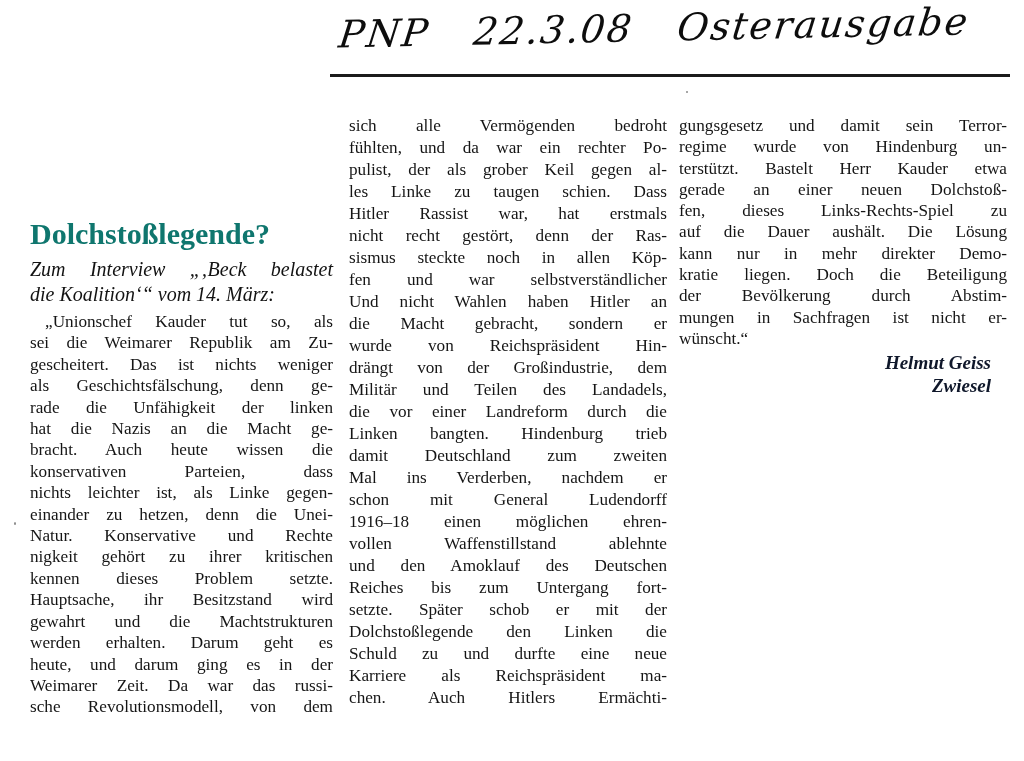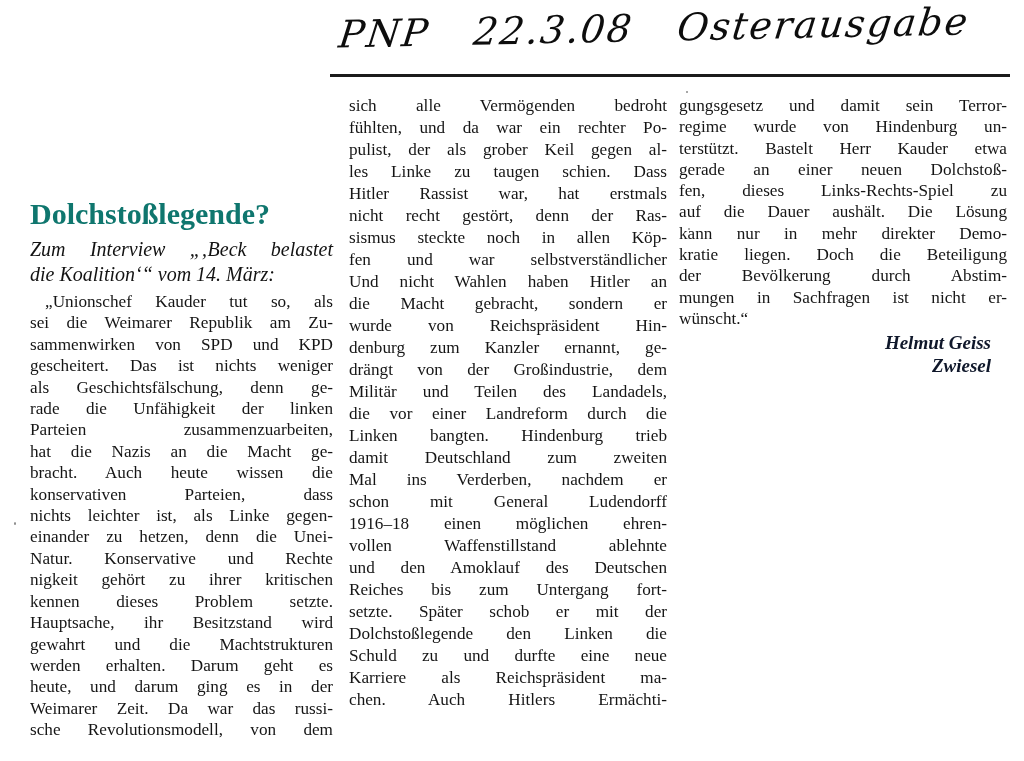--- a/index.html
+++ b/index.html
@@ -27,21 +27,21 @@
     white-space: nowrap;
   }
 
   .rule {
     position: absolute;
     left: 330px; top: 74px;
     width: 680px; height: 2.5px;
     background: #1b1b1b;
   }
 
-  .col { position: absolute; }
+  .col { position: absolute; margin-top: 20px; }
   .col-left   { left: 30px;  top: 197px; width: 303px; }
   .col-middle { left: 349px; top: 95px;  width: 318px; }
   .col-right  { left: 679px; top: 95px;  width: 328px; }
 
   .headline {
     font-size: 30px;
     font-weight: bold;
     margin: 0 0 6px 0;
     color: #0f766e;
   }
@@ -95,25 +95,23 @@
 
   <div class="col col-left">
     <h1 class="headline">Dolchstoßlegende?</h1>
     <div class="subhead">
       <div class="sub1">Zum Interview „‚Beck belastet</div>
       <div class="sub2">die Koalition‘“ vom 14. März:</div>
     </div>
     <div class="body">
         <div class="jline">„Unionschef Kauder tut so, als</div>
         <div class="jline">sei die Weimarer Republik am Zu-</div>
-        <div class="jline">sammenwirken von SPD und KPD</div>
         <div class="jline">gescheitert. Das ist nichts weniger</div>
         <div class="jline">als Geschichtsfälschung, denn ge-</div>
         <div class="jline">rade die Unfähigkeit der linken</div>
-        <div class="jline">Parteien zusammenzuarbeiten,</div>
         <div class="jline">hat die Nazis an die Macht ge-</div>
         <div class="jline">bracht. Auch heute wissen die</div>
         <div class="jline">konservativen Parteien, dass</div>
         <div class="jline">nichts leichter ist, als Linke gegen-</div>
         <div class="jline">einander zu hetzen, denn die Unei-</div>
         <div class="jline">Natur. Konservative und Rechte</div>
         <div class="jline">nigkeit gehört zu ihrer kritischen</div>
         <div class="jline">kennen dieses Problem setzte.</div>
         <div class="jline">Hauptsache, ihr Besitzstand wird</div>
         <div class="jline">gewahrt und die Machtstrukturen</div>
@@ -130,21 +128,20 @@
         <div class="jline">fühlten, und da war ein rechter Po-</div>
         <div class="jline">pulist, der als grober Keil gegen al-</div>
         <div class="jline">les Linke zu taugen schien. Dass</div>
         <div class="jline">Hitler Rassist war, hat erstmals</div>
         <div class="jline">nicht recht gestört, denn der Ras-</div>
         <div class="jline">sismus steckte noch in allen Köp-</div>
         <div class="jline">fen und war selbstverständlicher</div>
         <div class="jline">Und nicht Wahlen haben Hitler an</div>
         <div class="jline">die Macht gebracht, sondern er</div>
         <div class="jline">wurde von Reichspräsident Hin-</div>
-        <div class="jline">denburg zum Kanzler ernannt, ge-</div>
         <div class="jline">drängt von der Großindustrie, dem</div>
         <div class="jline">Militär und Teilen des Landadels,</div>
         <div class="jline">die vor einer Landreform durch die</div>
         <div class="jline">Linken bangten. Hindenburg trieb</div>
         <div class="jline">damit Deutschland zum zweiten</div>
         <div class="jline">Mal ins Verderben, nachdem er</div>
         <div class="jline">schon mit General Ludendorff</div>
         <div class="jline">1916–18 einen möglichen ehren-</div>
         <div class="jline">vollen Waffenstillstand ablehnte</div>
         <div class="jline">und den Amoklauf des Deutschen</div>

